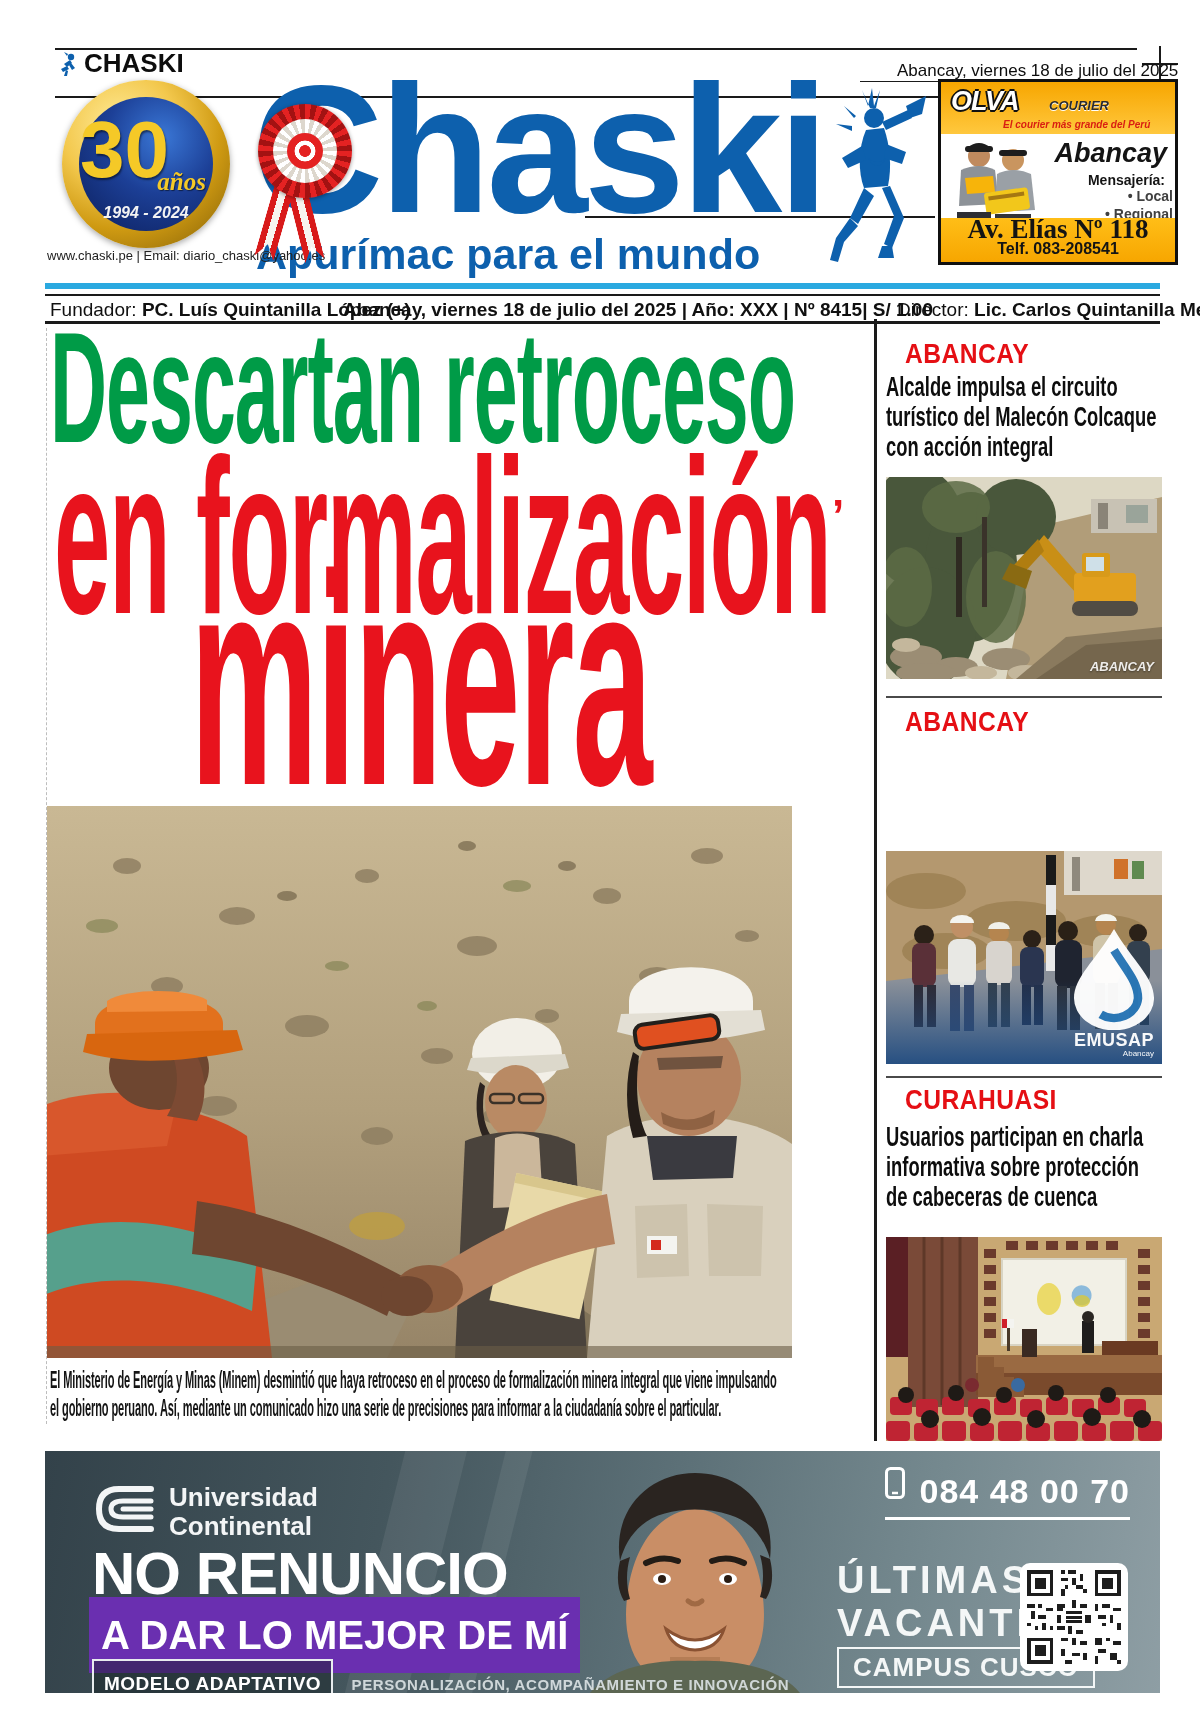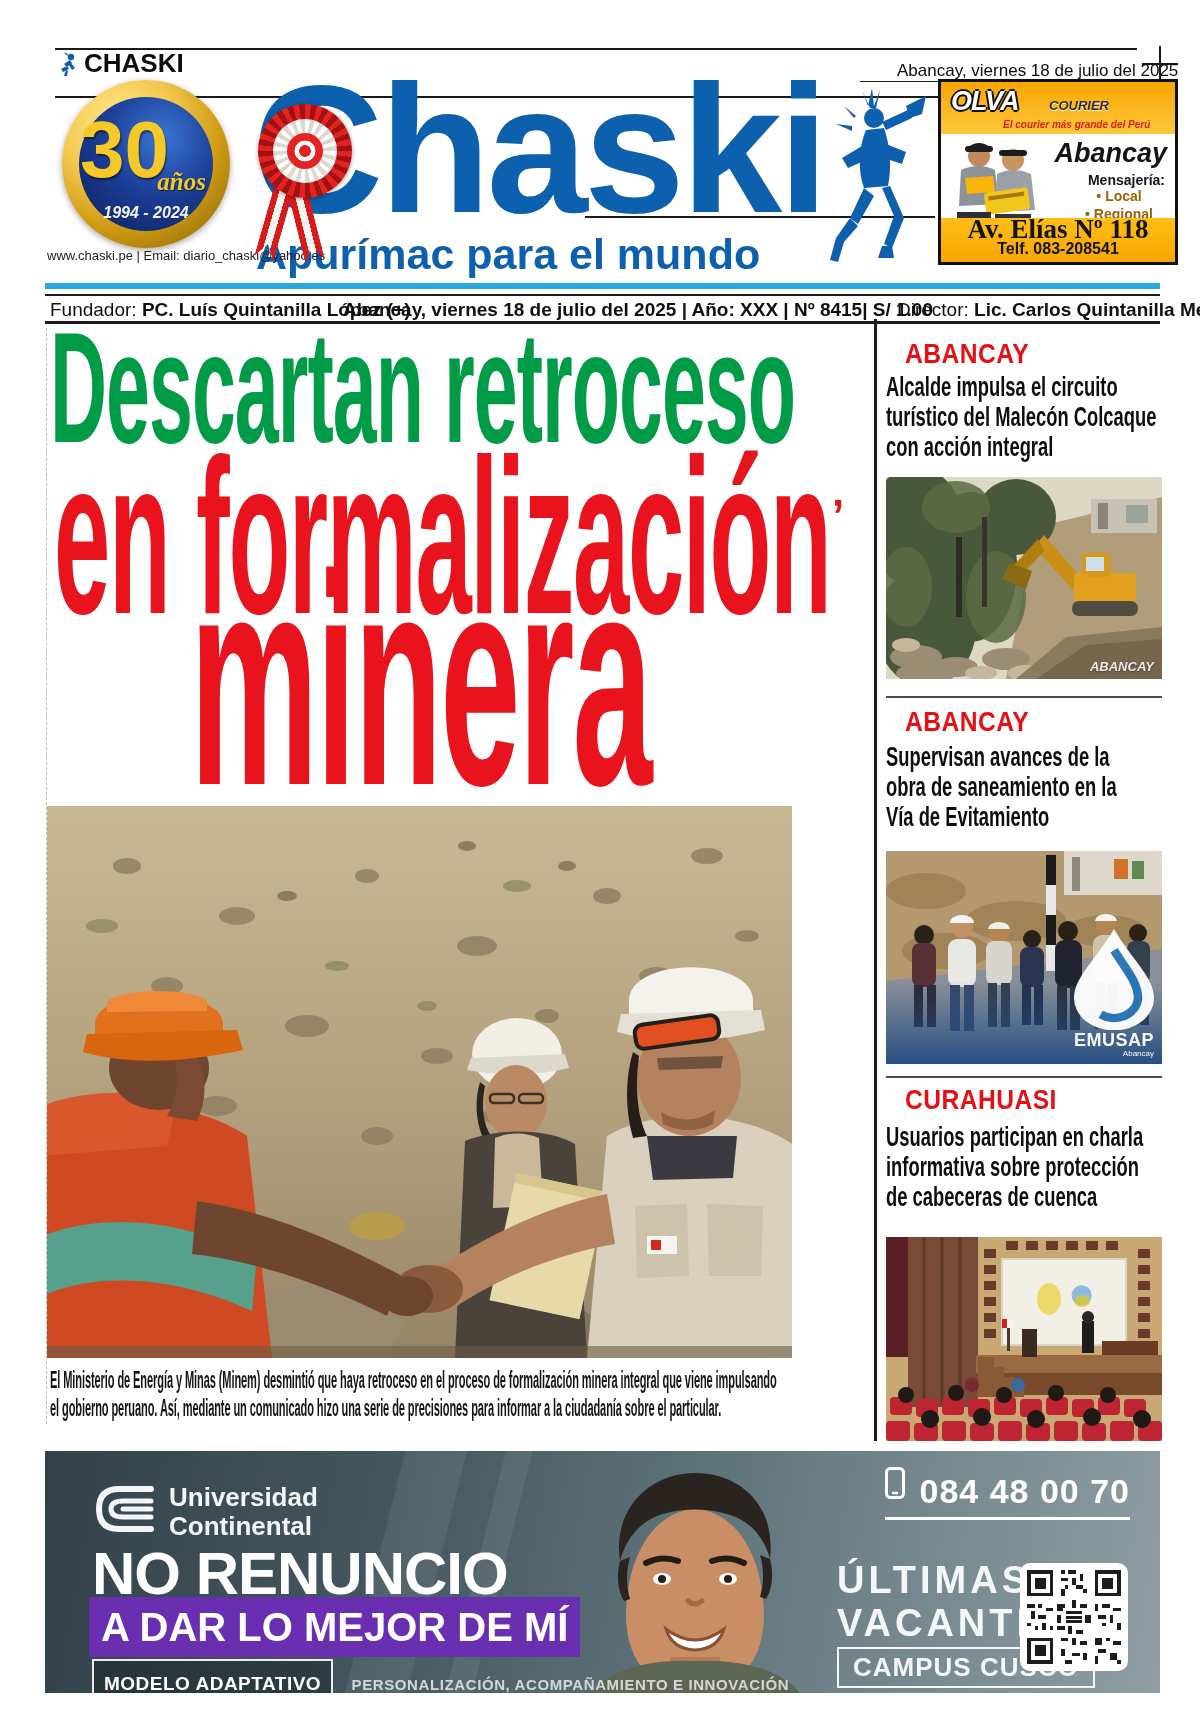--- a/index.html
+++ b/index.html
@@ -70,35 +70,35 @@
     background:#fff;box-sizing:border-box;overflow:hidden;}
   .olva-top{position:absolute;left:0;top:0;right:0;height:52px;
     background:linear-gradient(180deg,#f7a600,#ffc83e);}
   .olva-logo{position:absolute;left:10px;top:4px;font-weight:bold;font-style:italic;font-size:27px;
     color:#fff;letter-spacing:-1px;text-shadow:-2px 0 #111,2px 0 #111,0 -2px #111,0 2px #111,1px 1px #111;}
   .olva-courier{position:absolute;left:108px;top:16px;font-weight:bold;font-style:italic;font-size:13px;
     color:#2b2b2b;text-shadow:0 1px 0 #fff;}
   .olva-slogan{position:absolute;left:62px;top:37px;font-style:italic;font-weight:bold;font-size:10px;color:#d91e12;}
   .olva-city{position:absolute;right:8px;top:56px;font-weight:bold;font-style:italic;font-size:27px;color:#141414;}
   .olva-mens{position:absolute;right:10px;top:90px;font-weight:bold;font-size:14px;color:#141414;}
-  .olva-list{position:absolute;right:22px;top:106px;font-weight:bold;font-size:14px;color:#a16207;
-    line-height:1.25;text-align:center;}
+  .olva-list{position:absolute;right:2px;top:106px;font-weight:bold;font-size:14px;color:#404040;
+    line-height:1.25;text-align:right;}
   .olva-note{position:absolute;right:4px;top:157px;font-weight:bold;font-size:11px;color:#e01010;}
   .olva-band{position:absolute;left:0;right:0;bottom:0;height:44px;
     background:linear-gradient(180deg,#ffbe17,#f7a600);text-align:center;color:#141414;}
   .olva-band .l1{font-weight:bold;font-size:27px;line-height:22px;font-family:Liberation Serif, serif;}
   .olva-band .l2{font-weight:bold;font-size:16px;line-height:18px;}
   
   .uad{position:absolute;left:45px;top:1415px;width:1115px;height:242px;overflow:hidden;
     background:linear-gradient(100deg,#33424a 0%,#44565d 30%,#5c7077 55%,#75898f 78%,#8e9ea4 100%);color:#fff;}
   .uad .streak{position:absolute;background:rgba(255,255,255,.07);transform:rotate(14deg);}
   .uc-name{font-weight:bold;font-size:26px;line-height:1.12;color:#f3f5f6;}
   .uad-h1{font-weight:bold;font-size:60px;letter-spacing:-1px;color:#fff;}
   .uad-h2{display:inline-block;background:#6a2fb0;color:#fff;font-weight:bold;font-size:40px;
-    line-height:52px;padding:4px 12px;letter-spacing:0px;}
+    line-height:52px;padding:12px 12px;letter-spacing:0px;}
   .uad-badge{display:inline-block;border:2px solid #e8ecee;background:rgba(20,30,34,.45);
     font-weight:bold;font-size:19px;padding:12px 10px;color:#fff;letter-spacing:.5px;}
   .uad-badge-sub{font-size:15px;color:#dde4e6;letter-spacing:.6px;font-weight:bold;opacity:.9;}
   .uad-phone{font-weight:bold;font-size:34px;color:#fff;letter-spacing:1px;}
   .uad-phone-wrap{position:absolute;right:30px;top:16px;text-align:right;}
   .uad-underline{height:3px;background:#fff;margin-top:6px;}
   .uad-cta{position:absolute;left:792px;top:108px;font-weight:bold;font-size:38px;letter-spacing:4px;
     line-height:1.12;color:#f4f7f7;}
   .uad-campus{position:absolute;left:792px;top:196px;border:2px solid #f4f7f7;font-weight:bold;
     font-size:26px;letter-spacing:1px;padding:3px 14px;color:#f4f7f7;}
@@ -373,25 +373,20 @@
         </g>
       <polygon points="130,202 180,160 276,150 276,202" fill="#8a7a5e"></polygon>
       <polygon points="150,202 200,168 276,162 276,202" fill="#6f6148" opacity=".8"></polygon>
     </svg>
     <span class="wm1">ABANCAY</span>
   </div>
 
   <div class="colrule" style="left:886px;top:660px;width:276px;"></div>
 
   <span class="abs tag" style="left:905px;top:670px;">ABANCAY</span>
-  <div class="abs" style="left:886px;top:706px;width:276px;">
-    <span class="bhead pre">Supervisan avances de la
-obra de saneamiento en la
-Vía de Evitamiento</span>
-  </div>
   <div class="photo" style="left:886px;top:815px;width:276px;height:213px;">
     <svg viewBox="0 0 276 213" preserveAspectRatio="none">
       <rect width="276" height="213" fill="#b4986f"></rect>
       <g fill="#a08457">
           <ellipse cx="40" cy="40" rx="40" ry="18"></ellipse>
           <ellipse cx="130" cy="70" rx="50" ry="20"></ellipse>
           <ellipse cx="60" cy="100" rx="44" ry="18"></ellipse>
           <ellipse cx="220" cy="80" rx="40" ry="16"></ellipse>
         </g>
       <rect x="178" y="0" width="98" height="44" fill="#ded8cc"></rect>

